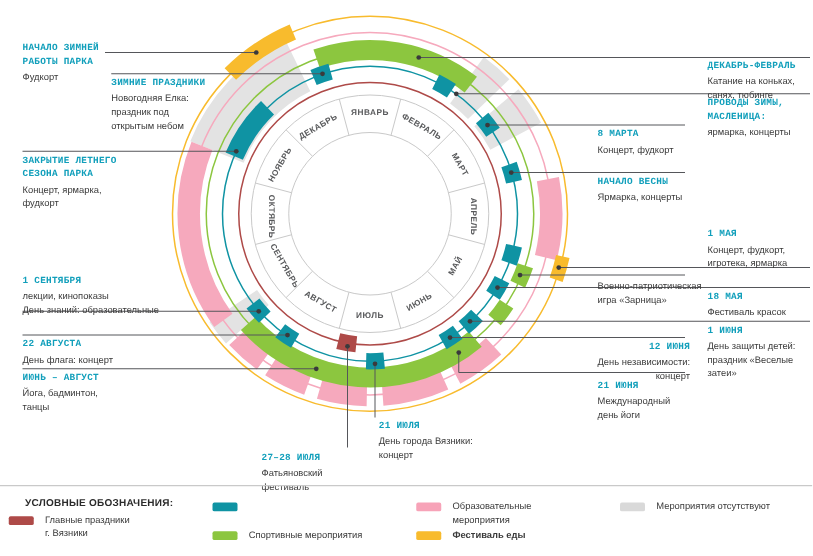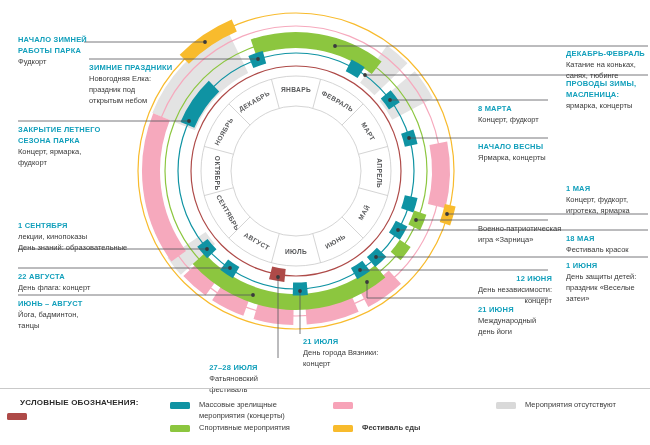--- a/index.html
+++ b/index.html
@@ -1,20 +1,20 @@
 <!DOCTYPE html>
 <html><head>
 <meta charset="utf-8">
 <style>
   html,body{margin:0;padding:0;background:#fff;}
   .stage{position:relative;width:650px;height:445px;background:#fff;overflow:hidden;
          font-family:"Liberation Sans",sans-serif;}
   #wheel-svg{position:absolute;left:0;top:0;}
   .callout{position:absolute;font-size:7.5px;line-height:11px;color:#3a3a3a;white-space:nowrap;}
-  .callout .h{font-weight:bold;color:#119fbb;letter-spacing:.2px;}
+  .callout .h{font-weight:bold;color:#119fbb;letter-spacing:.2px;font-family:Liberation Mono, monospace;}
   .callout.right{margin-top:26px;}
   .legend-title{position:absolute;font-size:8px;font-weight:bold;color:#2b2b2b;letter-spacing:.2px;margin-left:12px;}
   .legend-item{position:absolute;font-size:7.5px;line-height:10.5px;color:#3a3a3a;}
   .legend-item .sw{position:absolute;left:0;top:2px;width:20px;height:7px;border-radius:1.5px;}
   .legend-item .tx{margin-left:29px;white-space:nowrap;}
   .divider{position:absolute;left:0;top:388px;width:650px;height:0;border-top:1px solid #c9c9c9;}
 </style>
 </head>
 <body>
 
@@ -206,36 +206,40 @@
         <div class="h">21 ИЮНЯ</div>
         <div>Международный</div>
         <div>день йоги</div>
       </div>
     </div>
   <div class="divider"></div>
   <div class="legend-title" style="left: 8px; top: 398px;">УСЛОВНЫЕ ОБОЗНАЧЕНИЯ:</div>
   <div id="legend">
       <div class="legend-item" style="left: 7px; top: 411px;">
         <span class="sw" style="background: rgb(174, 74, 72);"></span>
+        <div class="tx">
+          <div>Главные праздники</div>
+          <div>г. Вязники</div>
+        </div>
       </div>
       <div class="legend-item" style="left: 170px; top: 400px;">
         <span class="sw" style="background: rgb(15, 147, 163);"></span>
-        <div class="tx">
-          <div>Массовые зрелищные</div>
-          <div>мероприятия (концерты)</div>
-        </div>
       </div>
       <div class="legend-item" style="left: 170px; top: 423px;">
         <span class="sw" style="background: rgb(140, 198, 63);"></span>
         <div class="tx">
           <div>Спортивные мероприятия</div>
         </div>
       </div>
       <div class="legend-item" style="left: 333px; top: 400px;">
         <span class="sw" style="background: rgb(247, 163, 184);"></span>
+        <div class="tx">
+          <div>Образовательные</div>
+          <div>мероприятия</div>
+        </div>
       </div>
       <div class="legend-item" style="left: 333px; top: 423px; font-weight: bold;">
         <span class="sw" style="background: rgb(248, 187, 45);"></span>
         <div class="tx">
           <div>Фестиваль еды</div>
         </div>
       </div>
       <div class="legend-item" style="left: 496px; top: 400px;">
         <span class="sw" style="background: rgb(217, 217, 217);"></span>
         <div class="tx">

